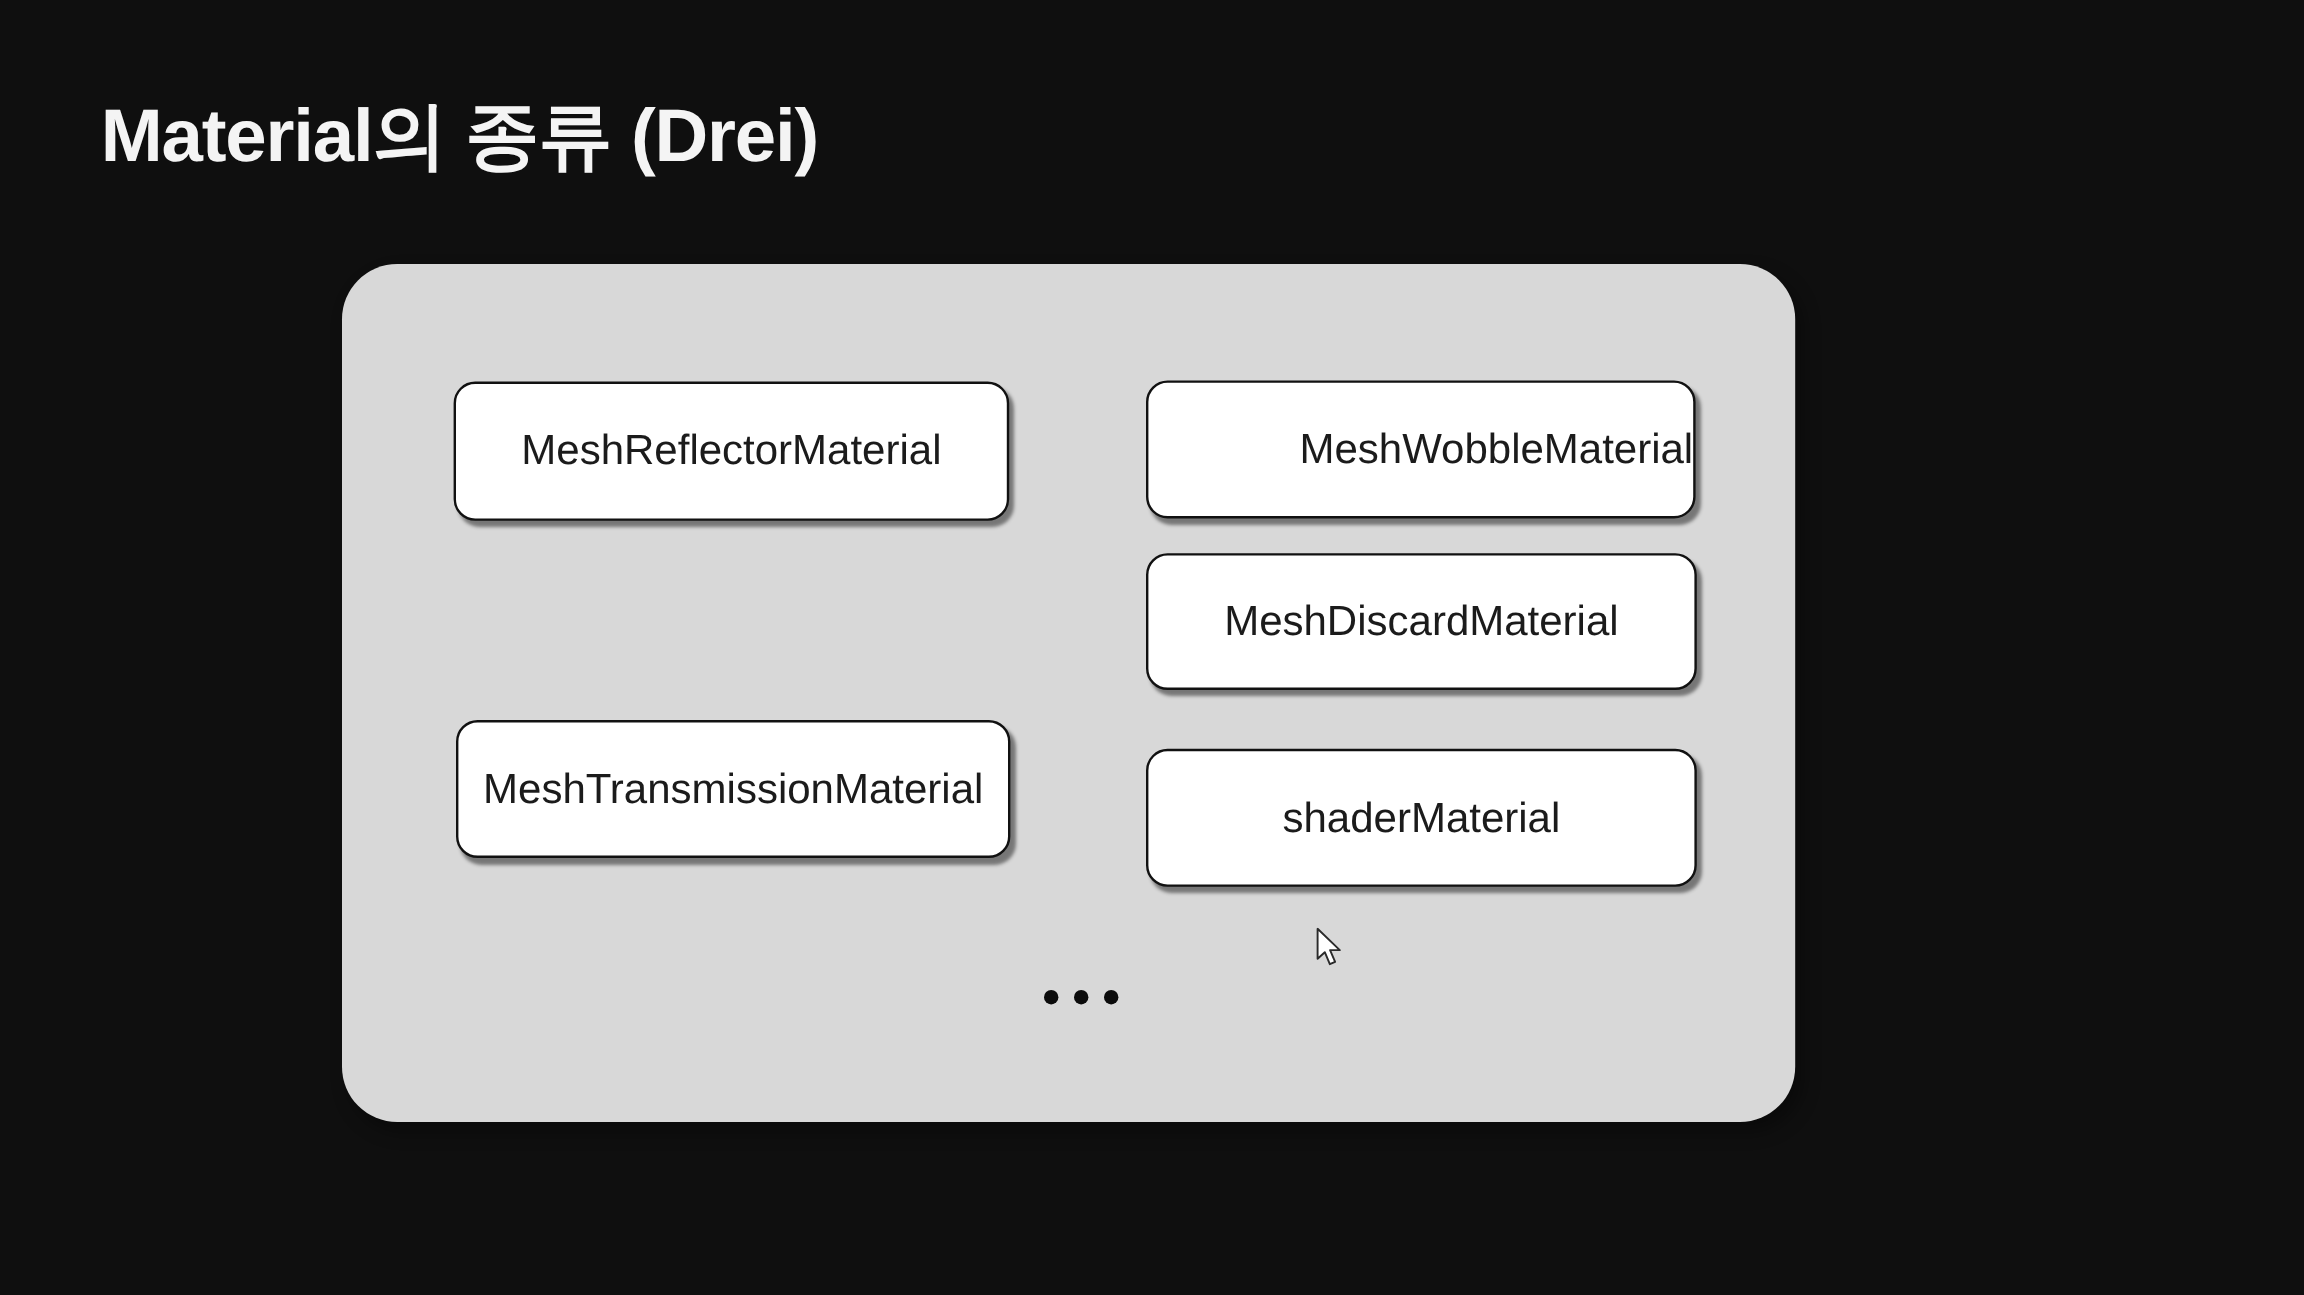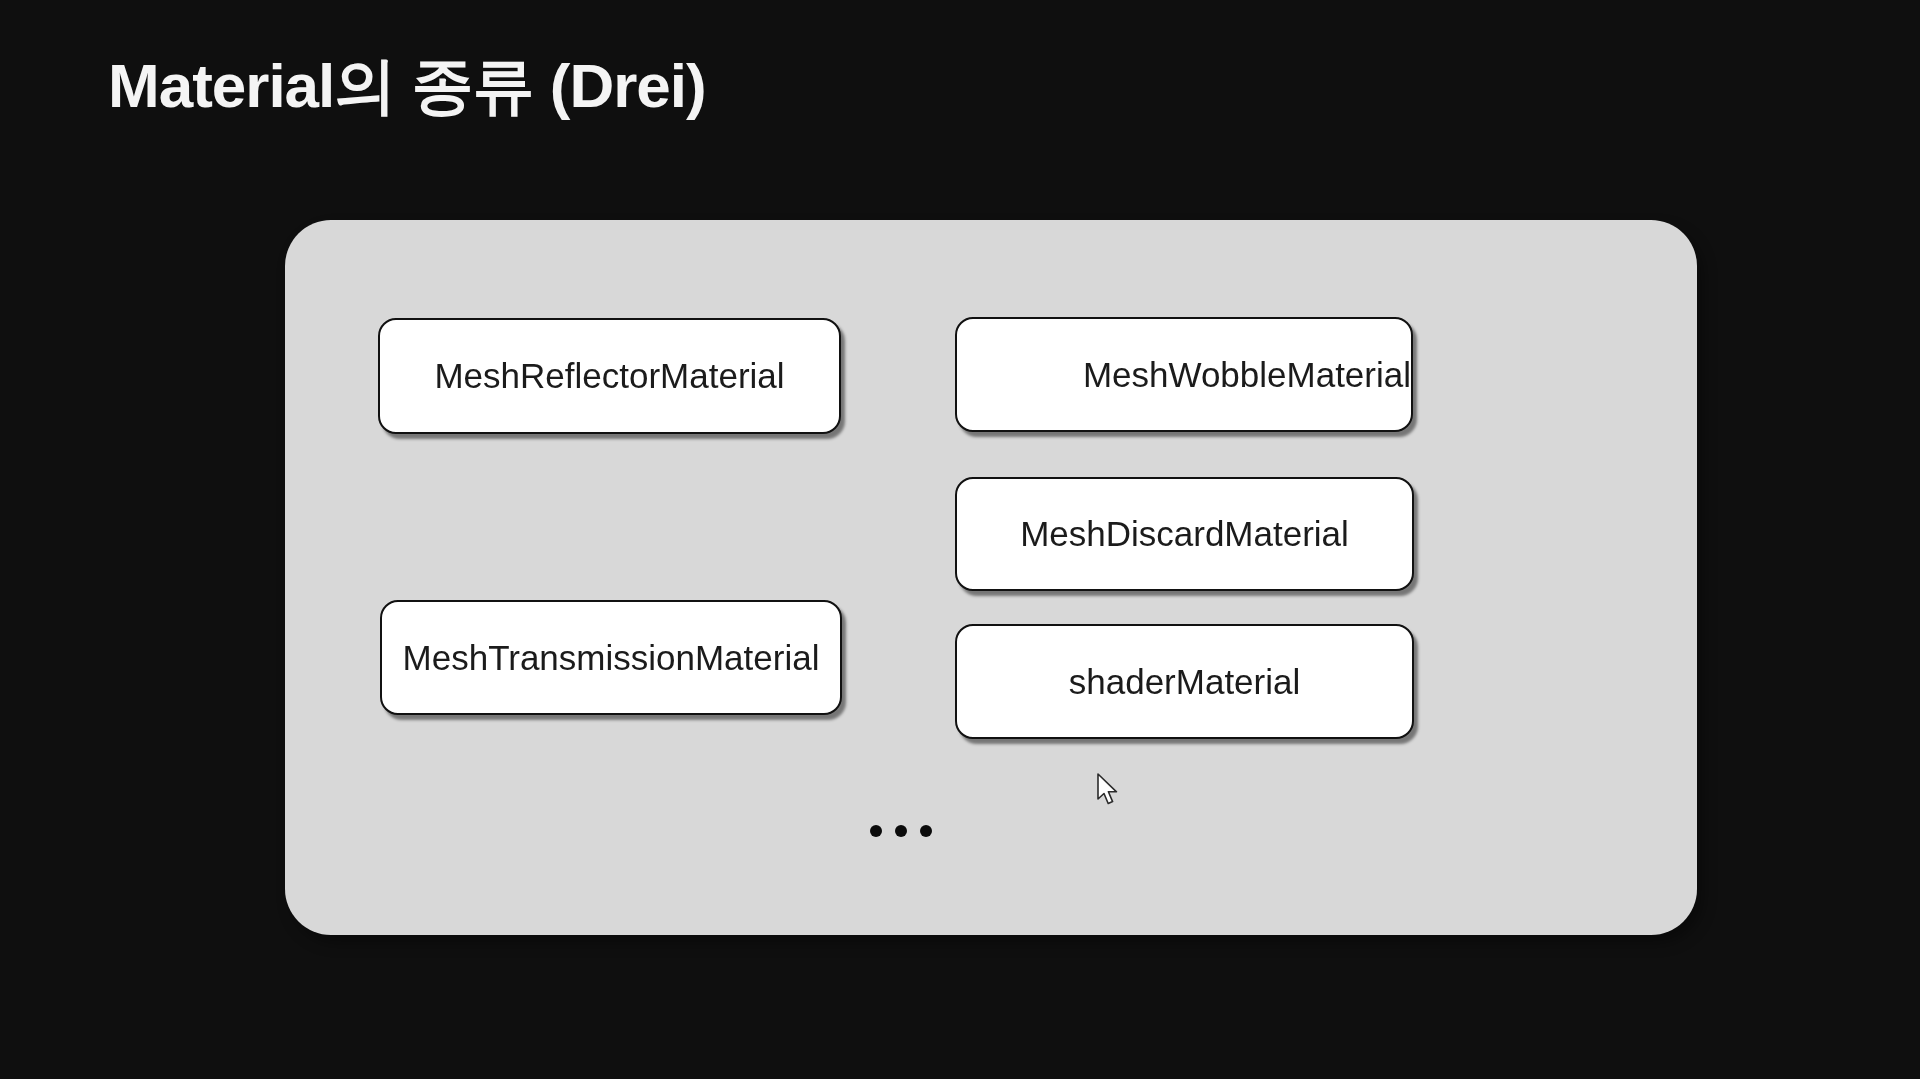--- a/index.html
+++ b/index.html
@@ -9,32 +9,31 @@
     overflow: hidden;
     font-family: "Liberation Sans", "DejaVu Sans", sans-serif;
   }
   .slide {
     position: relative;
     width: 1920px; height: 1079px;
     background: #0f0f0f;
   }
   .slide-title {
     position: absolute;
-    left: 84px; top: 44px;
+    left: 84px; top: 71px;
     font-size: 62px;
     font-weight: 700;
     letter-spacing: -1px;
     color: #f4f4f4;
     white-space: nowrap;
-    margin-left: 24px;
   }
   .panel {
     position: absolute;
     left: 285px; top: 220px;
-    width: 1412px; height: 715px;
+    width: 1211px; height: 715px;
     background: #d8d8d8;
     border-radius: 46px;
     box-shadow: 6px 8px 14px rgba(0,0,0,0.35);
   }
   .card {
     position: absolute;
     background: #ffffff;
     border: 2.5px solid #111111;
     border-radius: 18px;
     box-shadow: 4px 5px 3px rgba(0,0,0,0.45);
@@ -44,21 +43,21 @@
   }
   .card span {
     font-size: 35px;
     color: #1b1b1b;
     white-space: nowrap;
   }
   
   .card-0 { left:  93px; top:  98px; width: 463px; height: 116px; }
   .card-1 { left: 670px; top:  97px; width: 458px; height: 115px; justify-content: flex-end; }
   .card-2 { left:  97px; top: 240px; width: 459px; height: 114px; }
-  .card-3 { left: 670px; top: 241px; width: 459px; height: 114px; margin-top: 16px; }
+  .card-3 { left: 670px; top: 241px; width: 459px; height: 114px; }
   .card-4 { left:  95px; top: 380px; width: 462px; height: 115px; text-align: center; }
   .card-5 { left: 670px; top: 380px; width: 459px; height: 115px; margin-top: 24px; }
   .more-dots {
     position: absolute;
     left: 585px; top: 605px;
     width: 62px;
     display: flex;
     justify-content: space-between;
     align-items: center;
   }

